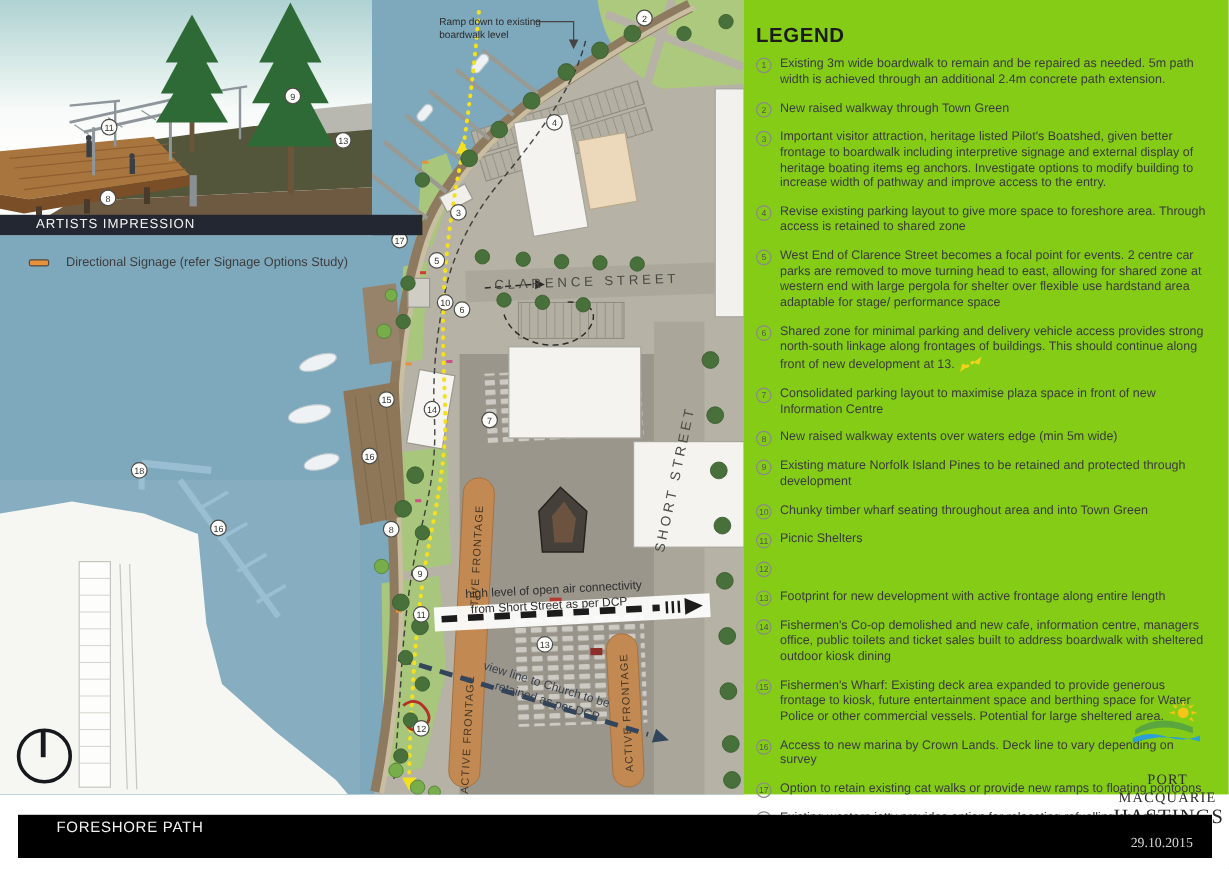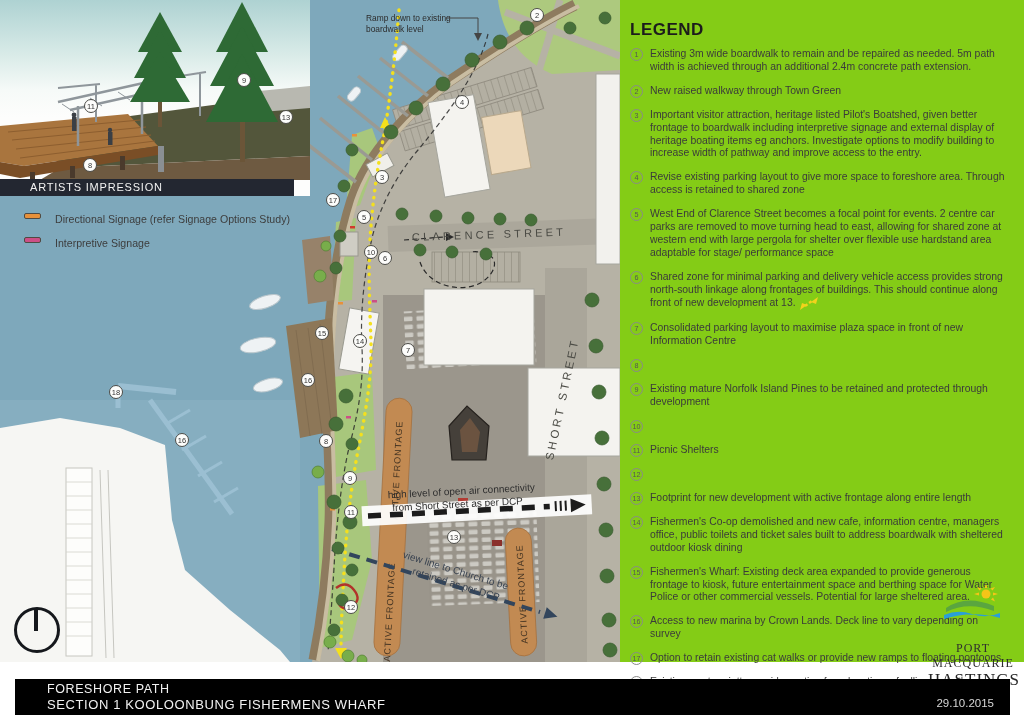--- a/index.html
+++ b/index.html
@@ -9,25 +9,25 @@
   #map{position:absolute;left:0;top:0;width:620px;height:662px;overflow:hidden;background:#7ea8bb;}
   #map svg{position:absolute;left:0;top:0;}
   #map-markers{position:absolute;left:0;top:0;width:620px;height:662px;pointer-events:none;}
   .mk{position:absolute;width:14px;height:14px;border-radius:50%;background:#fdfdfb;border:1px solid #4c4c48;
       font-size:7.5px;line-height:14px;text-align:center;color:#333;box-sizing:border-box;}
   
   #inset{position:absolute;left:0;top:0;width:310px;height:196px;
          background:linear-gradient(#aed2d2 0%,#d9ebe8 28%,#f6faf8 46%,#fdfdfc 60%);}
   #inset svg{position:absolute;left:0;top:0;}
   #inset-markers{position:absolute;left:0;top:0;width:310px;height:196px;}
-  .inset-caption{position:absolute;left:0;bottom:0;width:294px;height:17px;background:#232731;
+  .inset-caption{position:absolute;left:0;bottom:0;width:352px;height:17px;background:#232731;
                  color:#f2f2f2;font-size:11px;letter-spacing:.8px;line-height:17px;padding-left:30px;box-sizing:border-box;}
   
   #signage-legend{position:absolute;left:24px;top:213px;display:flex;flex-direction:column;gap:12px;}
-  .sg-row{display:flex;align-items:flex-start;gap:14px;}
+  .sg-row{display:flex;align-items:center;gap:14px;}
   .sg-dash{width:17px;height:6px;border-radius:2px;border:1.4px solid #4f4a42;box-sizing:border-box;}
   .sg-dot{width:11px;height:11px;border-radius:50%;border:1.6px solid #6d6a28;box-sizing:border-box;margin-left:3px;margin-right:3px;}
   .sg-label{font-size:10.6px;color:#3d3d3d;}
   
   #north-arrow{position:absolute;left:14px;top:607px;width:40px;height:40px;border:3px solid #15181c;border-radius:50%;}
   #north-arrow:before{content:"";position:absolute;left:17px;top:-1px;width:3.5px;height:22px;background:#15181c;}
   
   #legend-panel{position:absolute;left:620px;top:0;width:432px;height:662px;background:#84cc16;box-sizing:border-box;
                 padding:18px 8px 0 10px;}
   .legend-title{font-size:17px;font-weight:bold;color:#1c1c1c;letter-spacing:.5px;margin:2px 0 8px 0;}
@@ -37,21 +37,21 @@
   .lg-txt{font-size:10.4px;line-height:1.24;color:#3b3b3b;max-width:356px;}
   .ylw-arrow{display:inline-block;vertical-align:middle;margin-left:3px;}
   
   #logo{position:absolute;left:928px;top:584px;width:90px;text-align:center;}
   .logo-l1{font-family:"Liberation Serif",serif;font-size:12px;letter-spacing:1px;color:#2e2e2e;margin-top:13px;}
   .logo-l2{font-family:"Liberation Serif",serif;font-size:17px;letter-spacing:1px;color:#262626;margin-top:-1px;}
   
   #footer-bar{position:absolute;left:15px;top:679px;width:995px;height:36px;background:#000000;color:#f2f2f2;}
   .ft-l1{position:absolute;left:32px;top:3px;font-size:12.5px;letter-spacing:.6px;}
   .ft-l2{position:absolute;left:32px;top:18px;font-size:13px;letter-spacing:.6px;}
-  .ft-date{position:absolute;right:16px;bottom:6px;font-size:11.5px;color:#d6d6d6;}
+  .ft-date{position:absolute;right:16px;bottom:6px;font-size:11.5px;color:#d6d6d6;font-family:Liberation Serif, serif;}
 </style>
 </head>
 <body>
 
 <div id="root">
 
   <div id="map">
     <svg width="620" height="662" viewBox="0 0 620 662">
       <defs>
         <pattern id="hatch" width="7" height="12" patternUnits="userSpaceOnUse">
@@ -362,24 +362,20 @@
           <div class="mk" style="left: 83px; top: 158px;">8</div>
         </div>
       <div class="inset-caption">ARTISTS IMPRESSION</div>
     </div>
 
     <div id="signage-legend">
         <div class="sg-row">
           <span class="sg-dash" style="background: rgb(232, 145, 58);"></span>
           <span class="sg-label">Directional Signage (refer Signage Options Study)</span>
         </div>
-        <div class="sg-row">
-          <span class="sg-dash" style="background: rgb(204, 79, 134);"></span>
-          <span class="sg-label">Interpretive Signage</span>
-        </div>
       </div>
   </div>
 
   <div id="north-arrow"></div>
 
   <div id="legend-panel">
     <div class="legend-title">LEGEND</div>
     <div id="legend-items">
         <div class="lg-item">
           <span class="lg-num">1</span>
@@ -408,27 +404,29 @@
               <polygon points="12,6 19,1 17,8" fill="#f2d21c"></polygon>
               <polygon points="8,9 1,14 3,7" fill="#f2d21c"></polygon>
             </svg></span>
         </div>
         <div class="lg-item">
           <span class="lg-num">7</span>
           <span class="lg-txt">Consolidated parking layout to maximise plaza space in front of new Information Centre</span>
         </div>
         <div class="lg-item">
           <span class="lg-num">8</span>
+          <span class="lg-txt">New raised walkway extents over waters edge (min 5m wide)</span>
         </div>
         <div class="lg-item">
           <span class="lg-num">9</span>
           <span class="lg-txt">Existing mature Norfolk Island Pines to be retained and protected through development</span>
         </div>
         <div class="lg-item">
           <span class="lg-num">10</span>
+          <span class="lg-txt">Chunky timber wharf seating throughout area and into Town Green</span>
         </div>
         <div class="lg-item">
           <span class="lg-num">11</span>
           <span class="lg-txt">Picnic Shelters</span>
         </div>
         <div class="lg-item">
           <span class="lg-num">12</span>
         </div>
         <div class="lg-item">
           <span class="lg-num">13</span>
@@ -470,17 +468,16 @@
       </g>
       <path d="M8,24 Q28,10 56,22 L56,27 Q30,17 8,28 Z" fill="#5aa63f"></path>
       <path d="M6,31 Q20,25 34,30 T 62,29 L62,34 Q34,26 6,35 Z" fill="#2a9fd8"></path>
     </svg>
     <div class="logo-l1">PORT MACQUARIE</div>
     <div class="logo-l2">HASTINGS</div>
   </div>
 
   <div id="footer-bar">
     <div class="ft-l1">FORESHORE PATH</div>
-    <div class="ft-l2">SECTION 1 KOOLOONBUNG FISHERMENS WHARF</div>
     <div class="ft-date">29.10.2015</div>
   </div>
 
 </div>
 
 </body></html>

